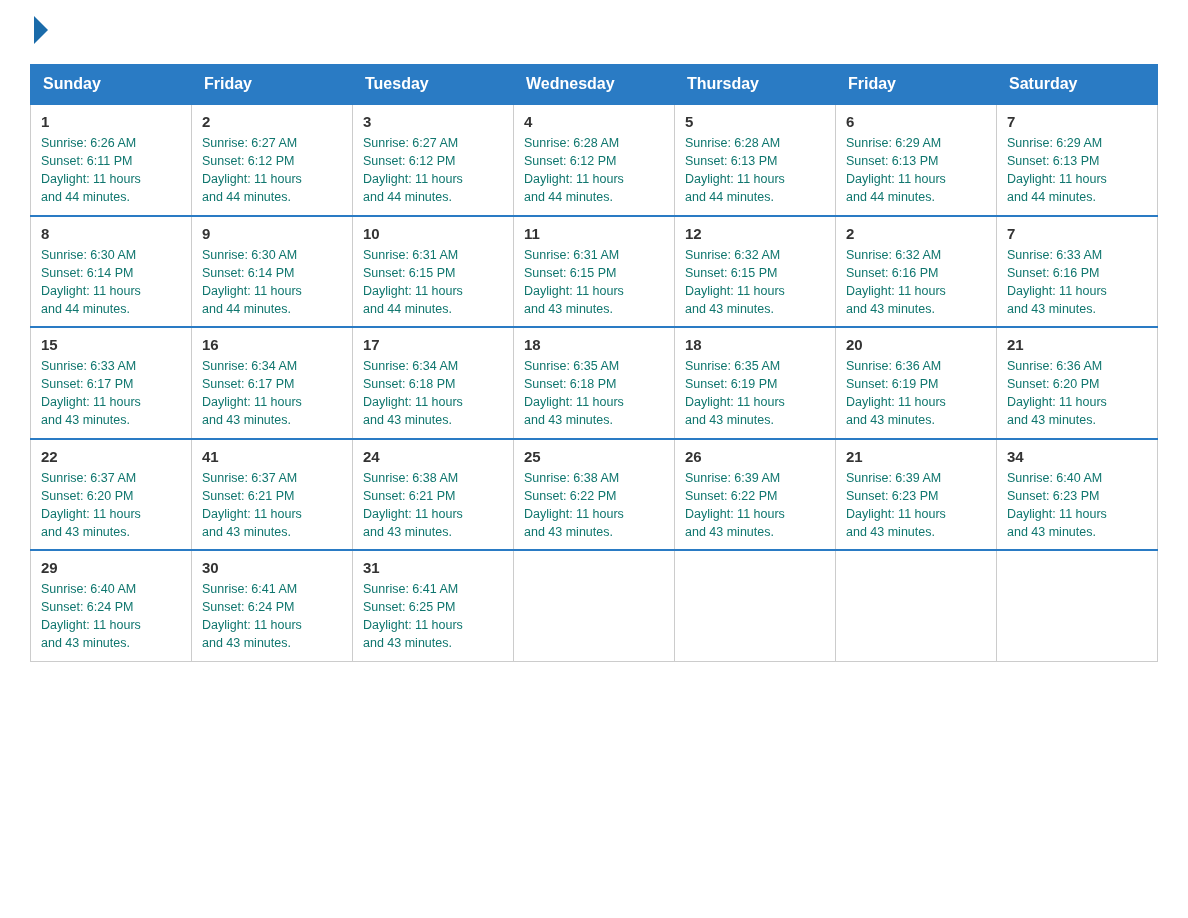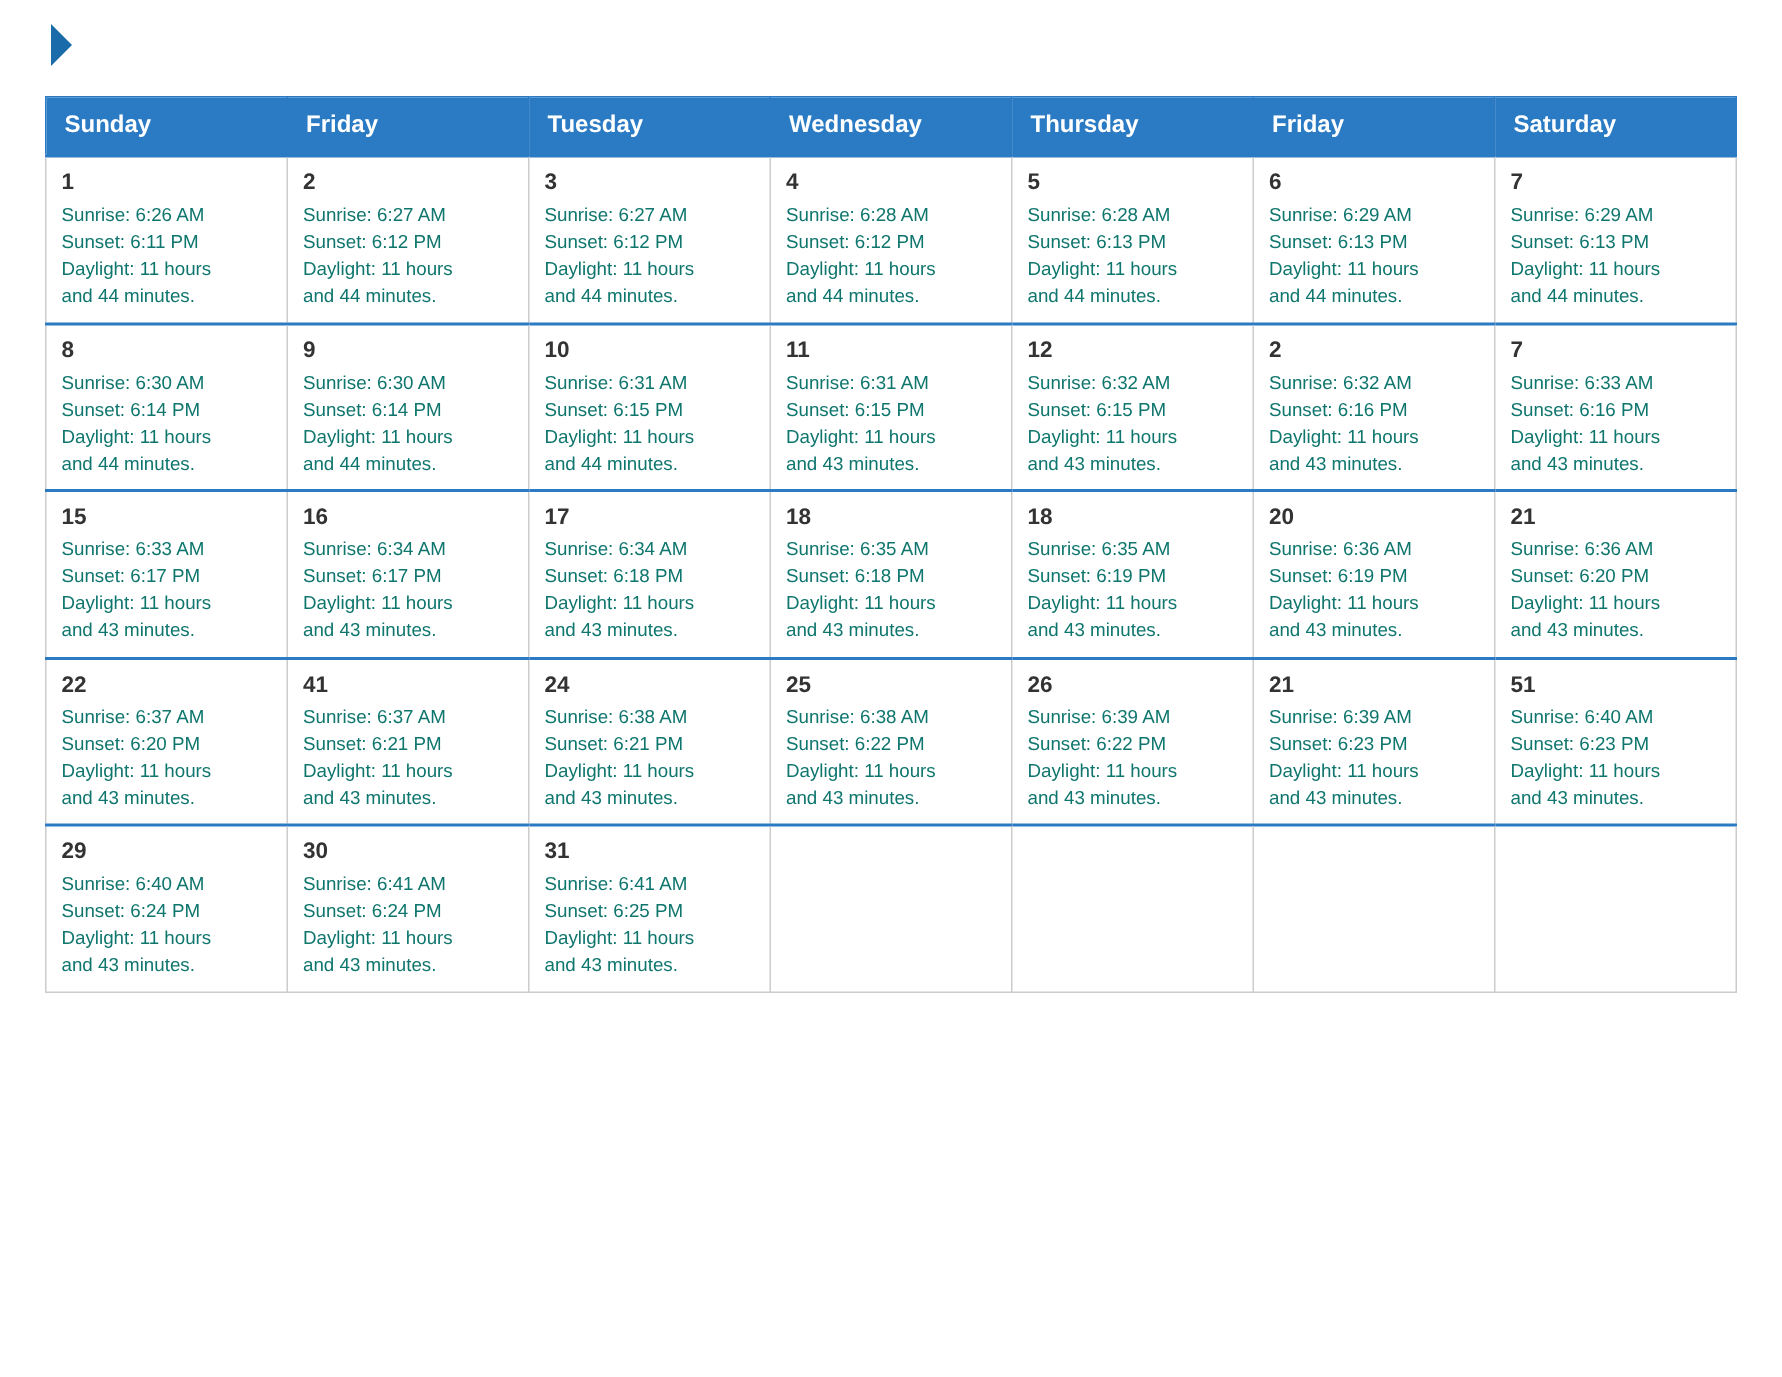--- a/index.html
+++ b/index.html
@@ -374,21 +374,21 @@
         <td>
         <span class="day-number">21</span>
         <div class="day-info">
           Sunrise: 6:39 AM<br>
           Sunset: 6:23 PM<br>
           Daylight: 11 hours<br>
           and 43 minutes.
         </div>
       </td>
         <td>
-        <span class="day-number">51</span>
+        <span class="day-number">34</span>
         <div class="day-info">
           Sunrise: 6:40 AM<br>
           Sunset: 6:23 PM<br>
           Daylight: 11 hours<br>
           and 43 minutes.
         </div>
       </td>
       </tr>
       <tr>
         <td>

